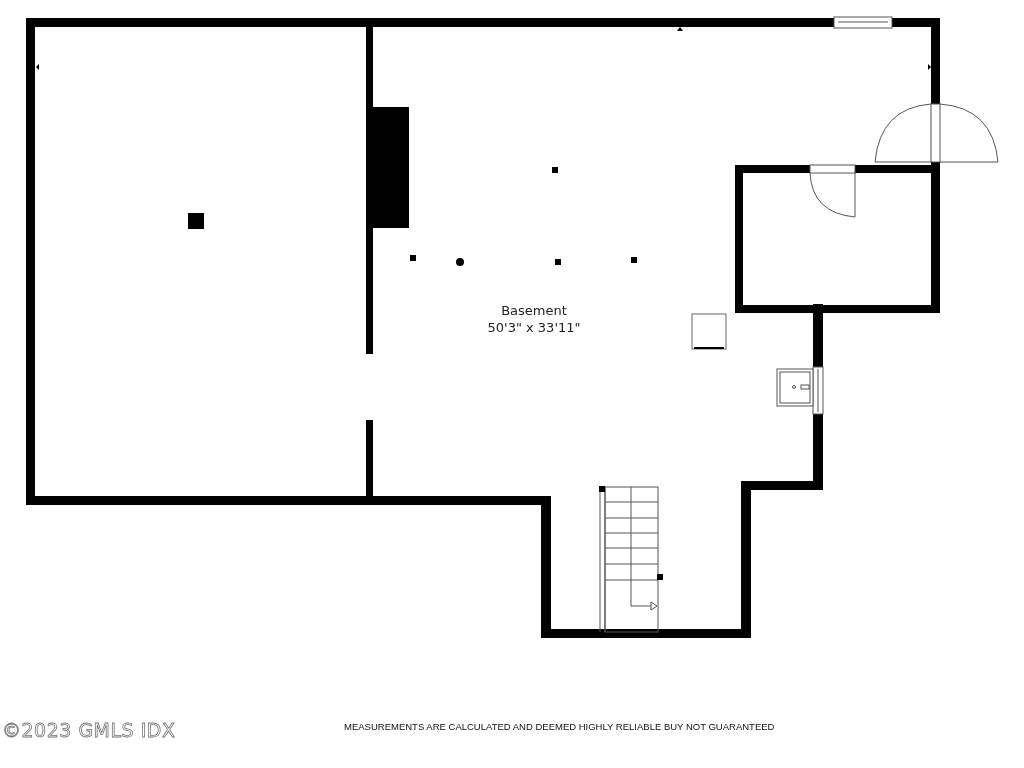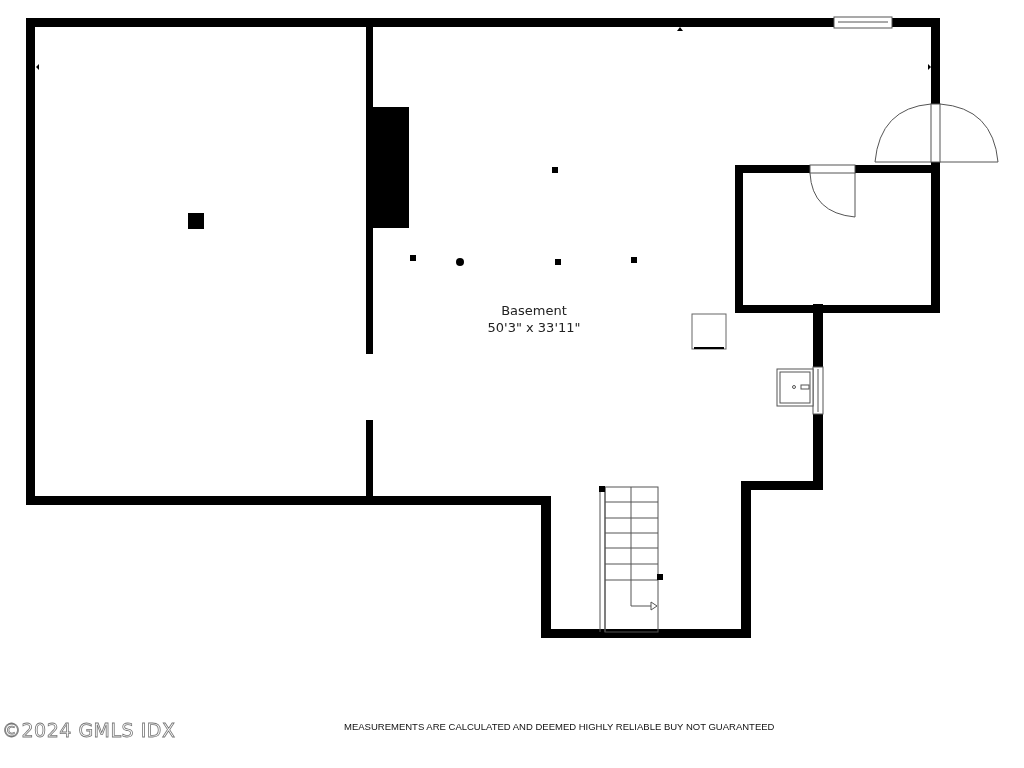--- a/index.html
+++ b/index.html
@@ -116,14 +116,14 @@
     <path d="M 680 27 L 677 31 L 683 31 Z"></path>
     <path d="M 680 629 L 677 633 L 683 633 Z"></path>
     <path d="M 36 67 L 39 64 L 39 70 Z"></path>
     <path d="M 931 67 L 928 64 L 928 70 Z"></path>
   </g>
 
   <text class="room-label" x="534" y="315" text-anchor="middle">Basement</text>
   <text class="room-label" x="534" y="332" text-anchor="middle">50'3" x 33'11"</text>
 </svg>
 
-<div class="footer-copyright">©2024 GMLS IDX</div>
+<div class="footer-copyright">©2023 GMLS IDX</div>
 <div class="footer-disclaimer">MEASUREMENTS ARE CALCULATED AND DEEMED HIGHLY RELIABLE BUY NOT GUARANTEED</div>
 
 </body></html>

